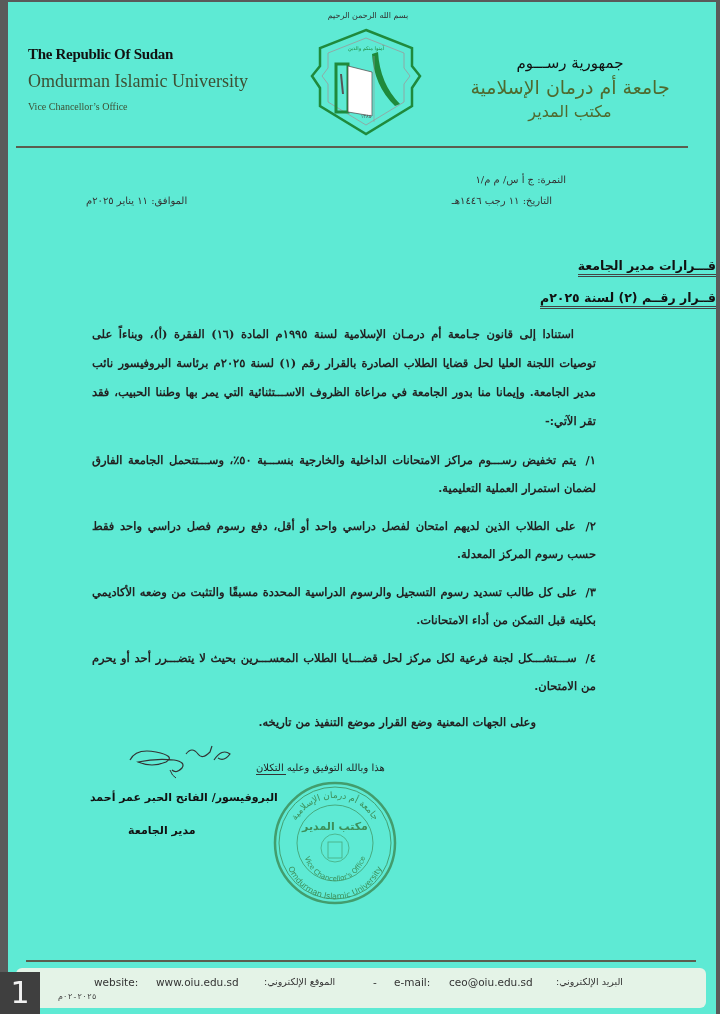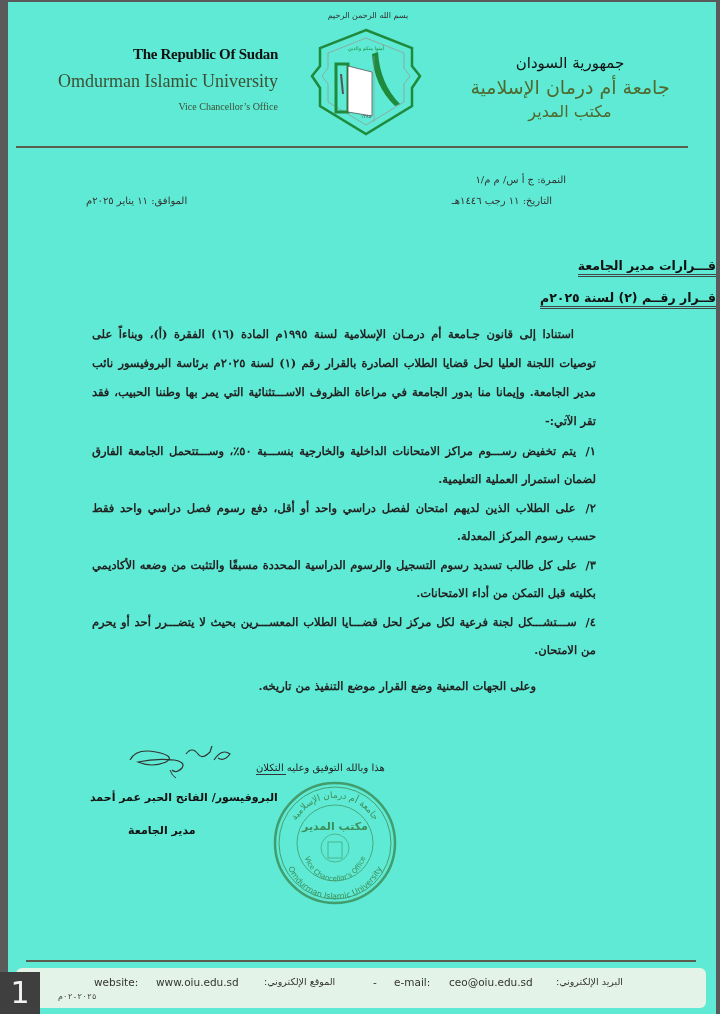--- a/index.html
+++ b/index.html
@@ -5,21 +5,21 @@
     * { box-sizing: border-box; margin: 0; padding: 0; }
     html, body { width: 720px; height: 1014px; overflow: hidden; background: #5a5a5a; }
     body { position: relative; font-family: "DejaVu Serif", serif; color: #222; }
 
     .page {
       position: absolute; left: 8px; top: 2px; width: 708px; height: 1012px;
       background: #5eead4;
     }
 
     
-    .hdr-en { position: absolute; left: 20px; top: 44px; width: 250px; text-align: right; }
+    .hdr-en { position: absolute; left: 20px; top: 44px; width: 250px; text-align: left; }
     .hdr-en .l1 { font-family: "Liberation Serif", serif; font-weight: bold; font-size: 15px; color: #111; letter-spacing: -0.3px; }
     .hdr-en .l2 { font-family: "Liberation Serif", serif; font-size: 18px; color: #3d4f33; margin-top: 8px; }
     .hdr-en .l3 { font-family: "Liberation Serif", serif; font-size: 10px; color: #3d4f33; margin-top: 9px; }
 
     .hdr-ar { position: absolute; right: 26px; top: 52px; width: 240px; text-align: center; direction: rtl; }
     .hdr-ar .l1 { font-family: "DejaVu Sans", sans-serif; font-size: 15px; color: #111; }
     .hdr-ar .l2 { font-family: "DejaVu Sans", sans-serif; font-size: 19px; color: #4f6a2e; margin-top: 4px; }
     .hdr-ar .l3 { font-family: "DejaVu Sans", sans-serif; font-size: 16px; color: #4f6a2e; margin-top: 4px; }
 
     .basmala { position: absolute; left: 300px; top: 9px; width: 120px; text-align: center;
@@ -39,21 +39,21 @@
     .title { position: absolute; left: 0; right: 0; direction: rtl;
       font-family: "DejaVu Sans", sans-serif; font-weight: bold; color: #111; }
     .title span { border-bottom: 3px double #444; padding-bottom: 1px; }
     .title-1 { top: 256px; font-size: 12.5px; }
     .title-2 { top: 288px; font-size: 12.5px; }
 
     
     .body { position: absolute; left: 84px; right: 120px; top: 318px; direction: rtl;
       font-family: "DejaVu Serif", serif; font-size: 11.5px; color: #222; text-align: justify; font-weight: bold; }
     .p-intro { line-height: 29px; text-indent: 22px; }
-    .item { line-height: 28px; margin-top: 1px; }
+    .item { line-height: 28px; margin-top: 10px; }
     .item .num { margin-left: 4px; }
     .closing { line-height: 28px; margin-top: 8px; text-indent: 60px; }
 
     .sig-line { position: absolute; left: 248px; top: 760px; direction: rtl;
       font-family: "DejaVu Serif", serif; font-size: 10px; color: #222; }
     .sig-line::after { content: ""; display: block; position: absolute; left: 0; bottom: -2px; width: 30px; border-bottom: 1px solid #333; }
 
     .signature { position: absolute; left: 118px; top: 738px; width: 110px; height: 40px; }
 
     .signer { position: absolute; left: 82px; top: 789px; direction: rtl;
@@ -100,21 +100,21 @@
     <rect x="28" y="38" width="12" height="48" fill="none" stroke="#1f8a3c" stroke-width="3"></rect>
     <path d="M40 40 L64 46 L64 90 L40 86 Z" fill="#fff" stroke="#555" stroke-width="0.8"></path>
     <path d="M33 48 L35 68" stroke="#555" stroke-width="2"></path>
     <path d="M70 26 Q72 58 92 78 L87 80 Q66 60 64 28 Z" fill="#1f8a3c"></path>
     <path d="M66 30 L66 96" stroke="#999" stroke-width="0.6"></path>
     <text x="58" y="24" font-size="5" text-anchor="middle" fill="#1f8a3c" font-family="DejaVu Sans, sans-serif">آمنوا منكم والذين</text>
     <text x="58" y="92" font-size="5" text-anchor="middle" fill="#555" font-family="DejaVu Sans, sans-serif">١٣٨٥</text>
   </svg>
 
   <div class="hdr-ar">
-    <div class="l1">جمهورية السودان</div>
+    <div class="l1">جمهورية رســـوم</div>
     <div class="l2">جامعة أم درمان الإسلامية</div>
     <div class="l3">مكتب المدير</div>
   </div>
 
   <div class="hdr-rule"></div>
 
   <div class="ref ref-num">
     <span>النمرة:</span>
     <span>ج أ س/ م م/١</span>
   </div>

